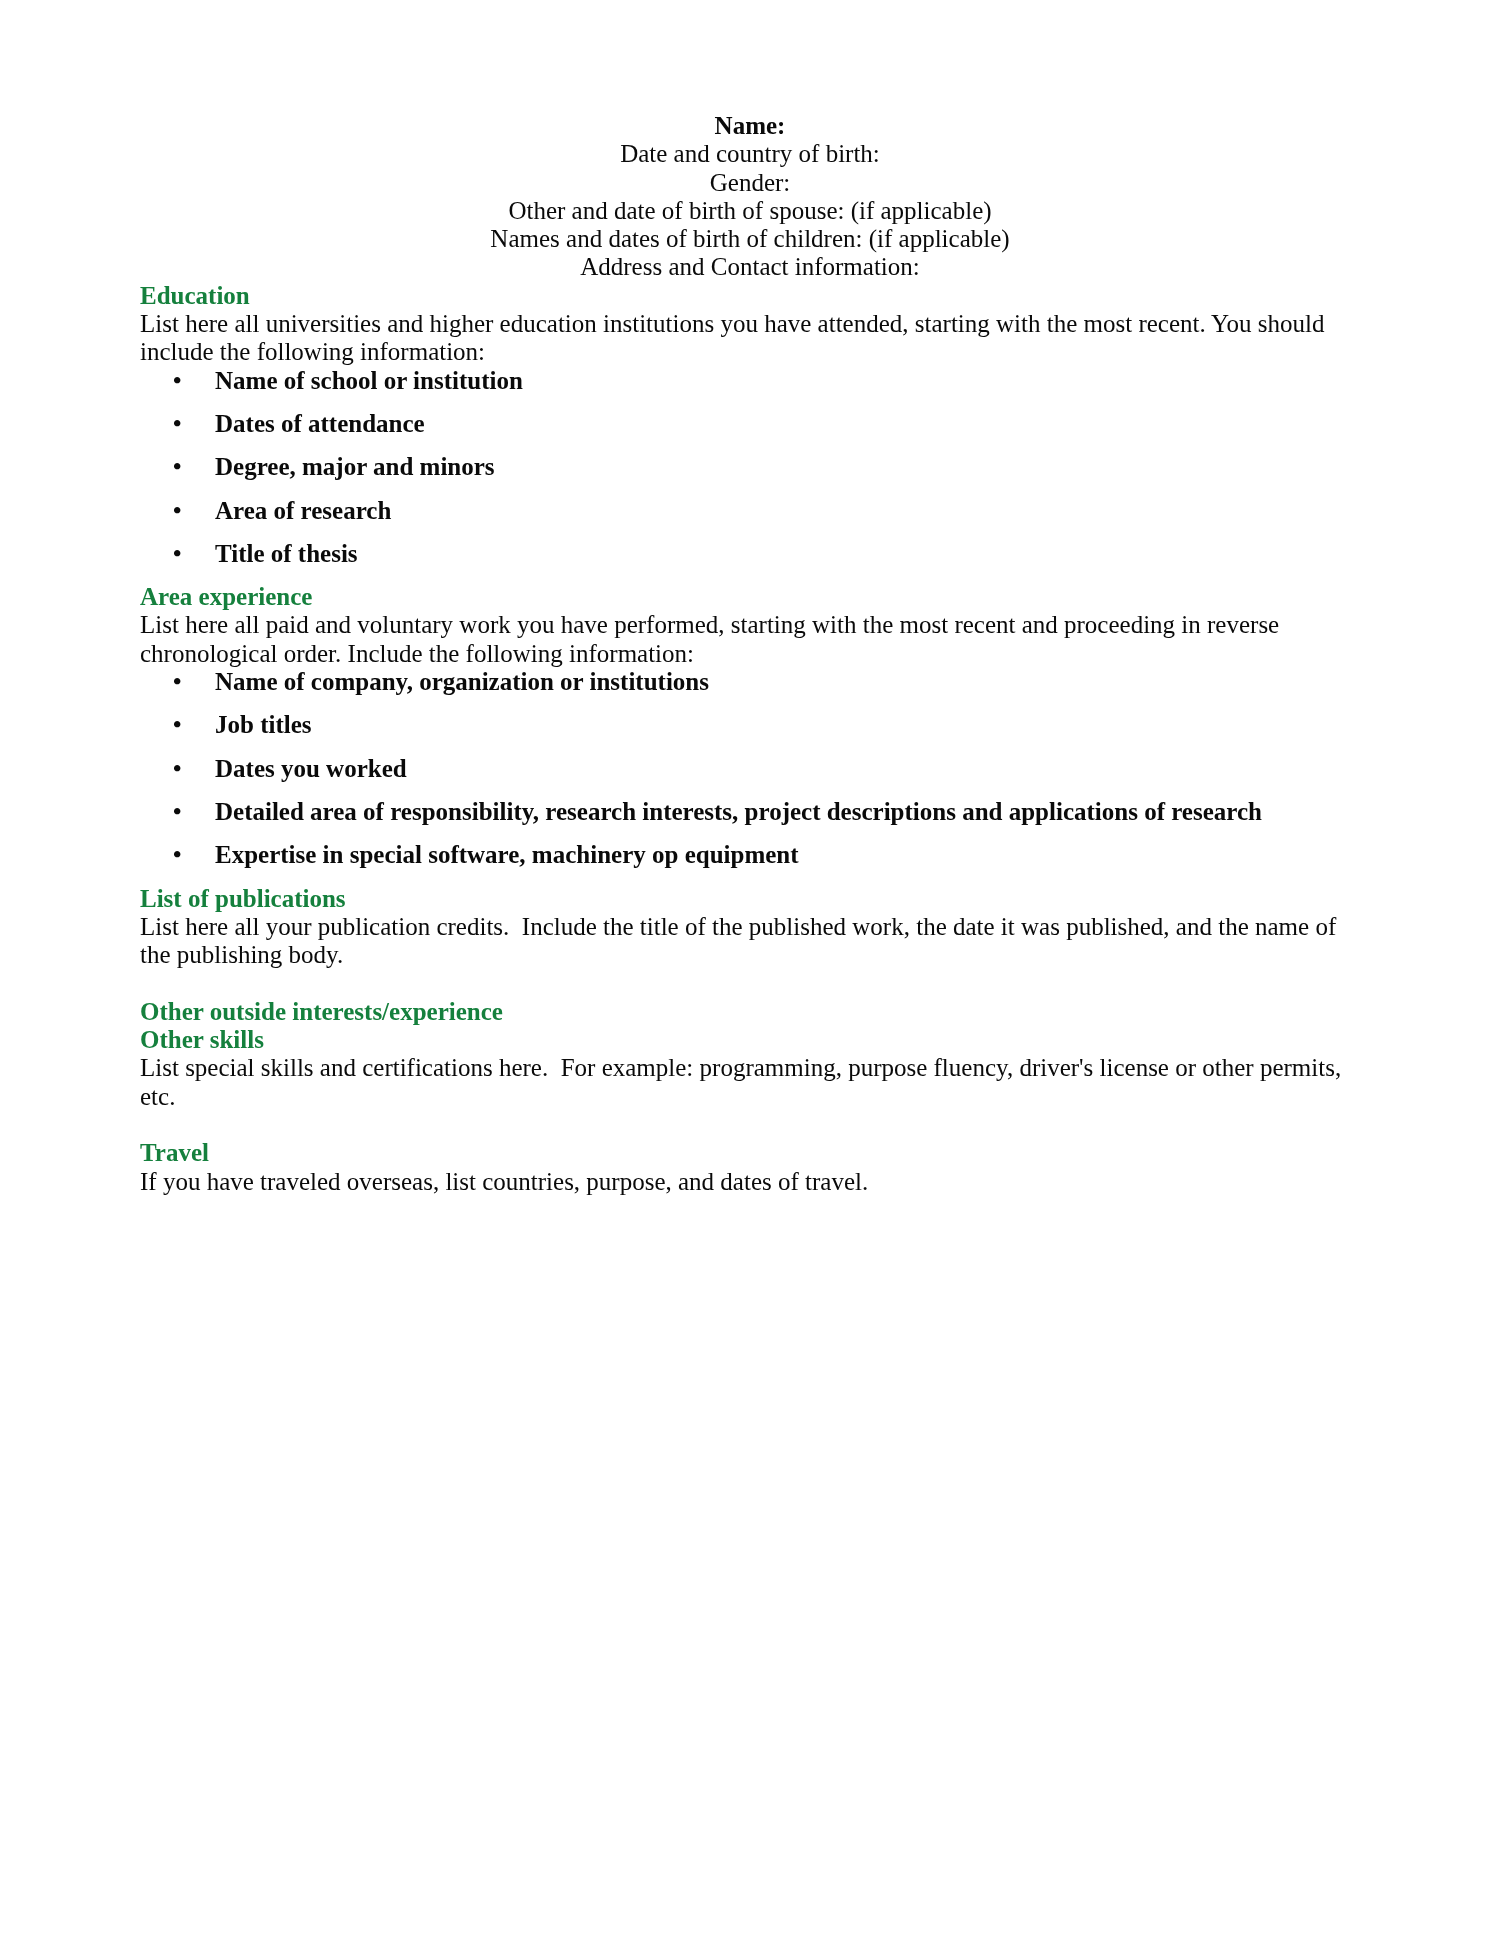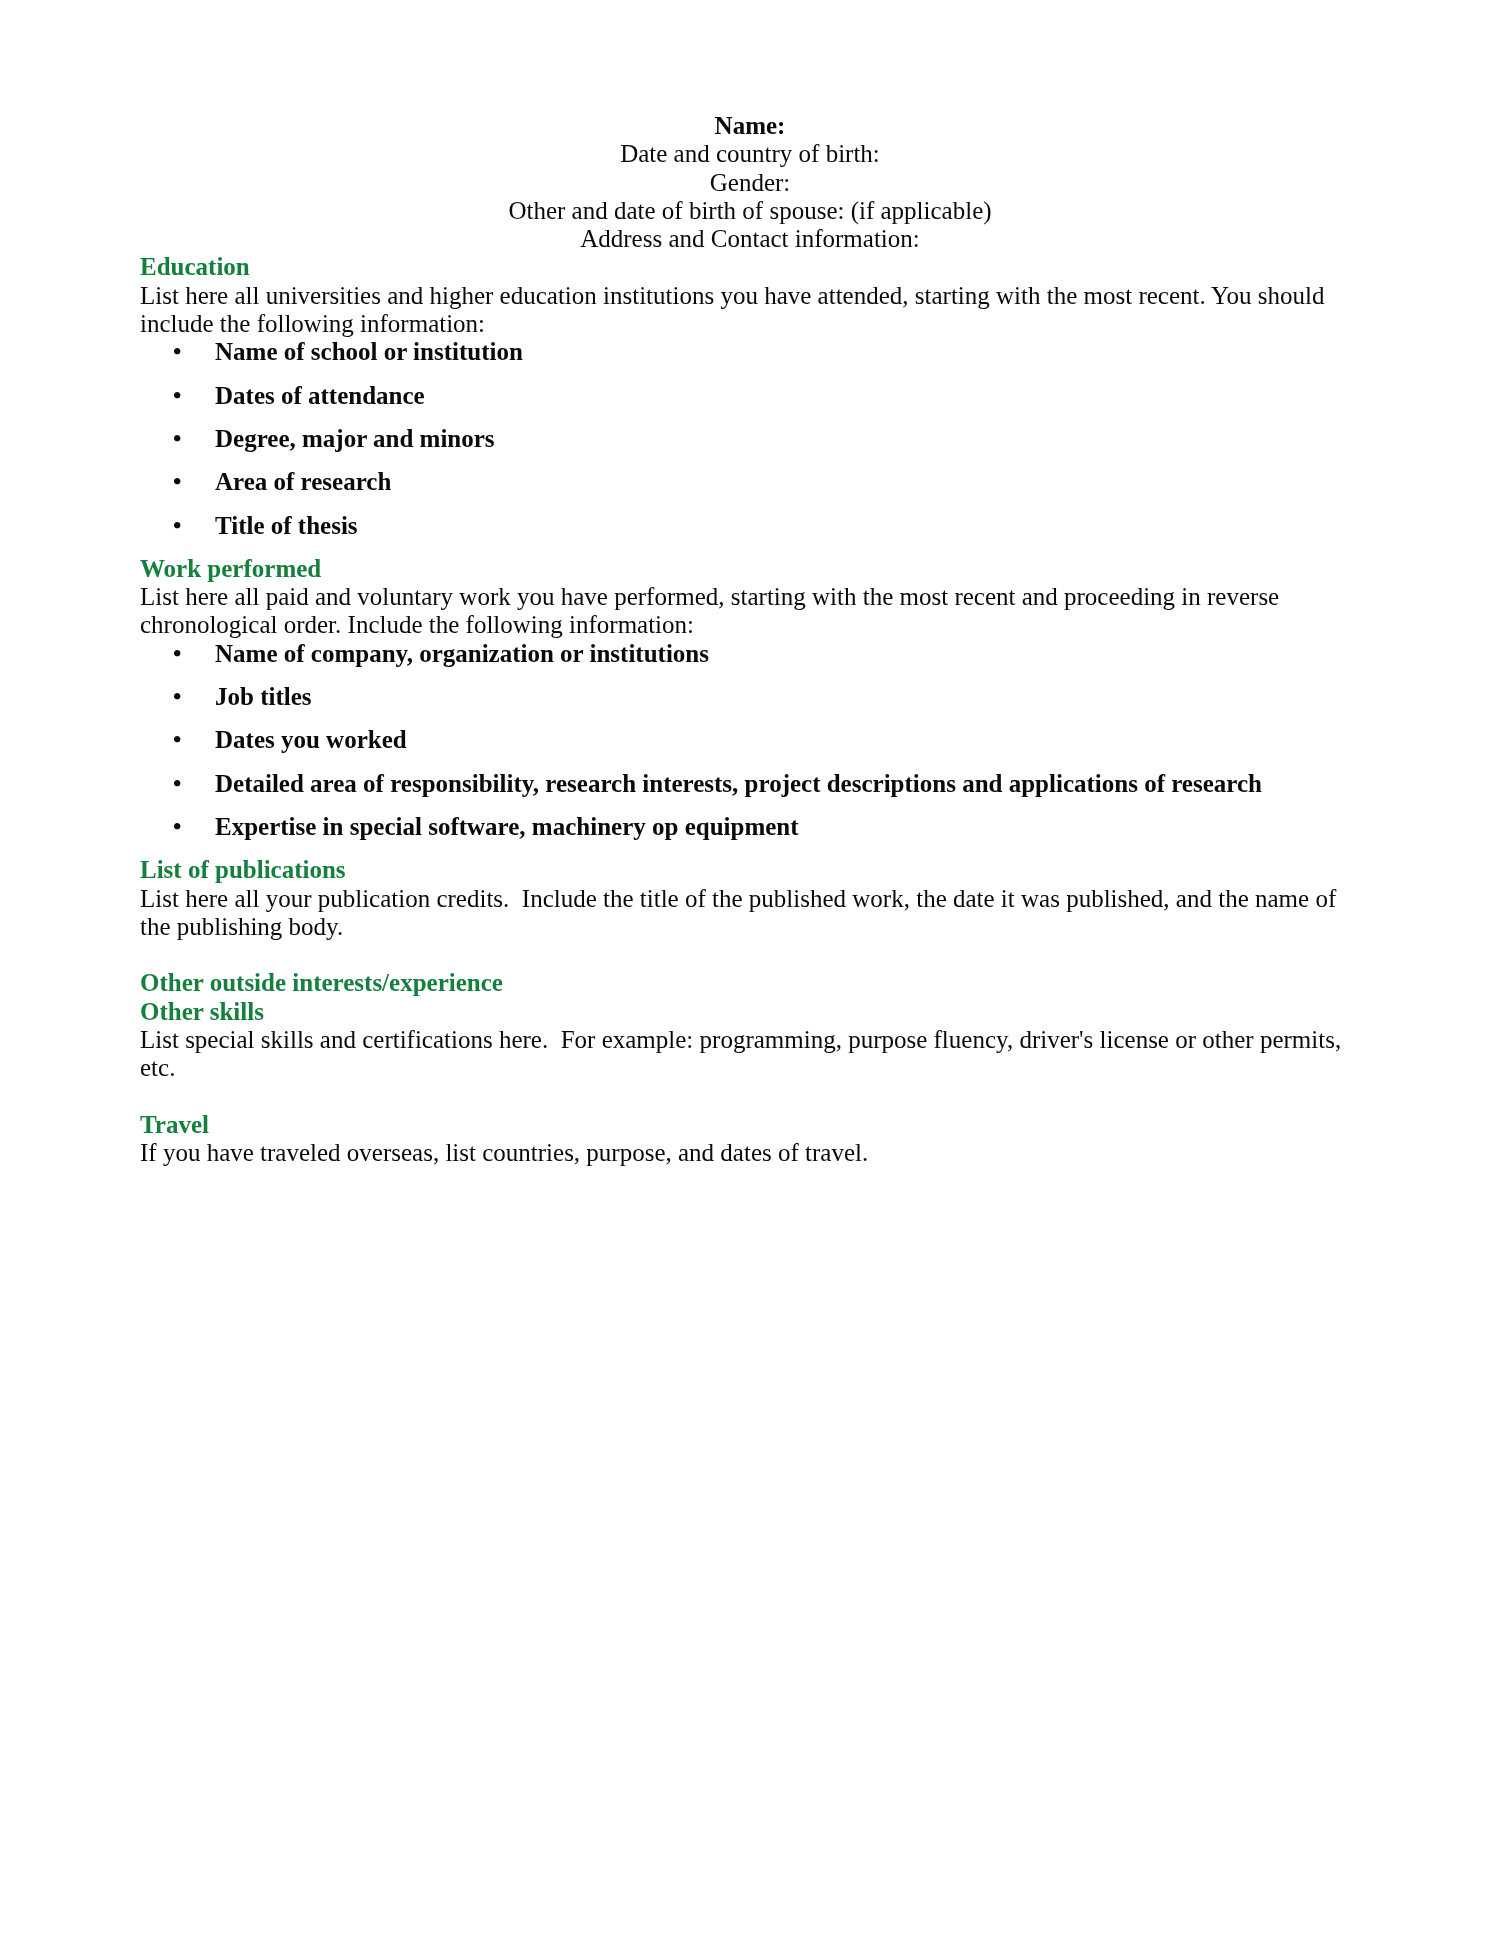--- a/index.html
+++ b/index.html
@@ -43,37 +43,38 @@
 </head>
 <body>
 
 <div class="page">
 
   <div class="header-block">
     <p class="center bold">Name:</p>
     <p class="center">Date and country of birth:</p>
     <p class="center">Gender:</p>
     <p class="center">Other and date of birth of spouse: (if applicable)</p>
+    <p class="center">Names and dates of birth of children: (if applicable)</p>
     <p class="center">Address and Contact information:</p>
   </div>
 
   <div class="section bulleted">
     <h2 class="section-heading">Education</h2>
     <p class="body-text">List here all universities and higher education institutions you have attended, starting with the most recent. You should include the following information:</p>
     <ul class="bullet-list">
       <li>Name of school or institution</li>
       <li>Dates of attendance</li>
       <li>Degree, major and minors</li>
       <li>Area of research</li>
       <li>Title of thesis</li>
     </ul>
   </div>
 
   <div class="section bulleted">
-    <h2 class="section-heading">Work performed</h2>
+    <h2 class="section-heading">Area experience</h2>
     <p class="body-text">List here all paid and voluntary work you have performed, starting with the most recent and proceeding in reverse chronological order. Include the following information:</p>
     <ul class="bullet-list">
       <li>Name of company, organization or institutions</li>
       <li>Job titles</li>
       <li>Dates you worked</li>
       <li>Detailed area of responsibility, research interests, project descriptions and applications of research</li>
       <li>Expertise in special software, machinery op equipment</li>
     </ul>
   </div>
 

